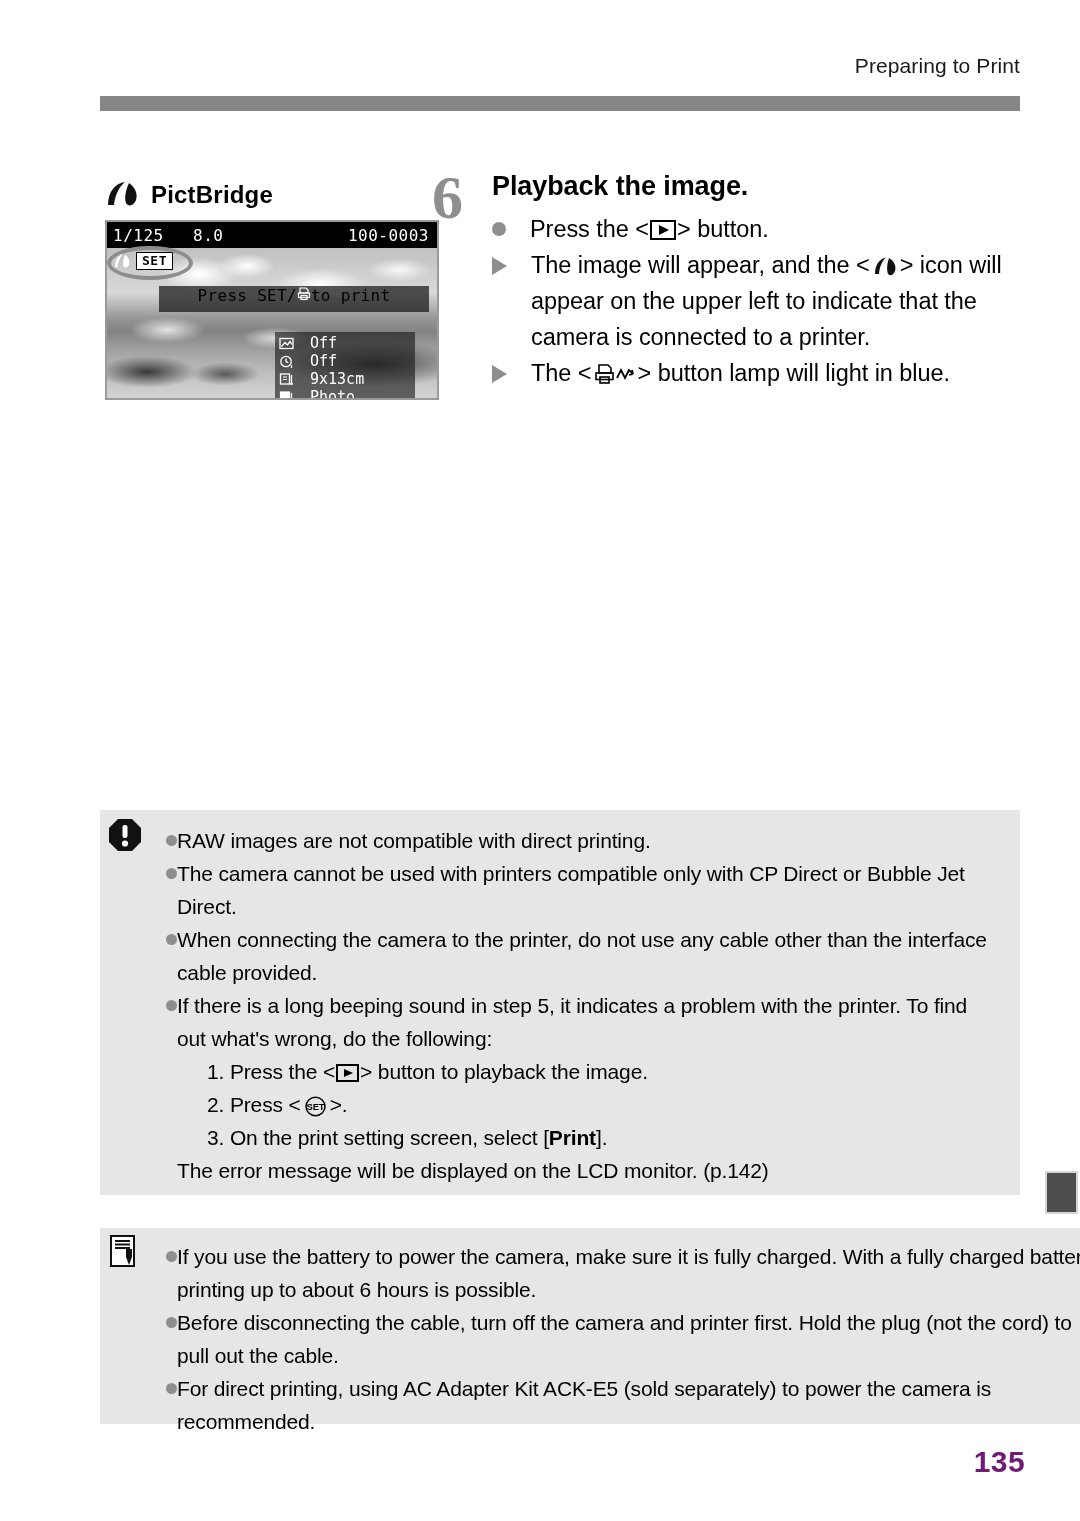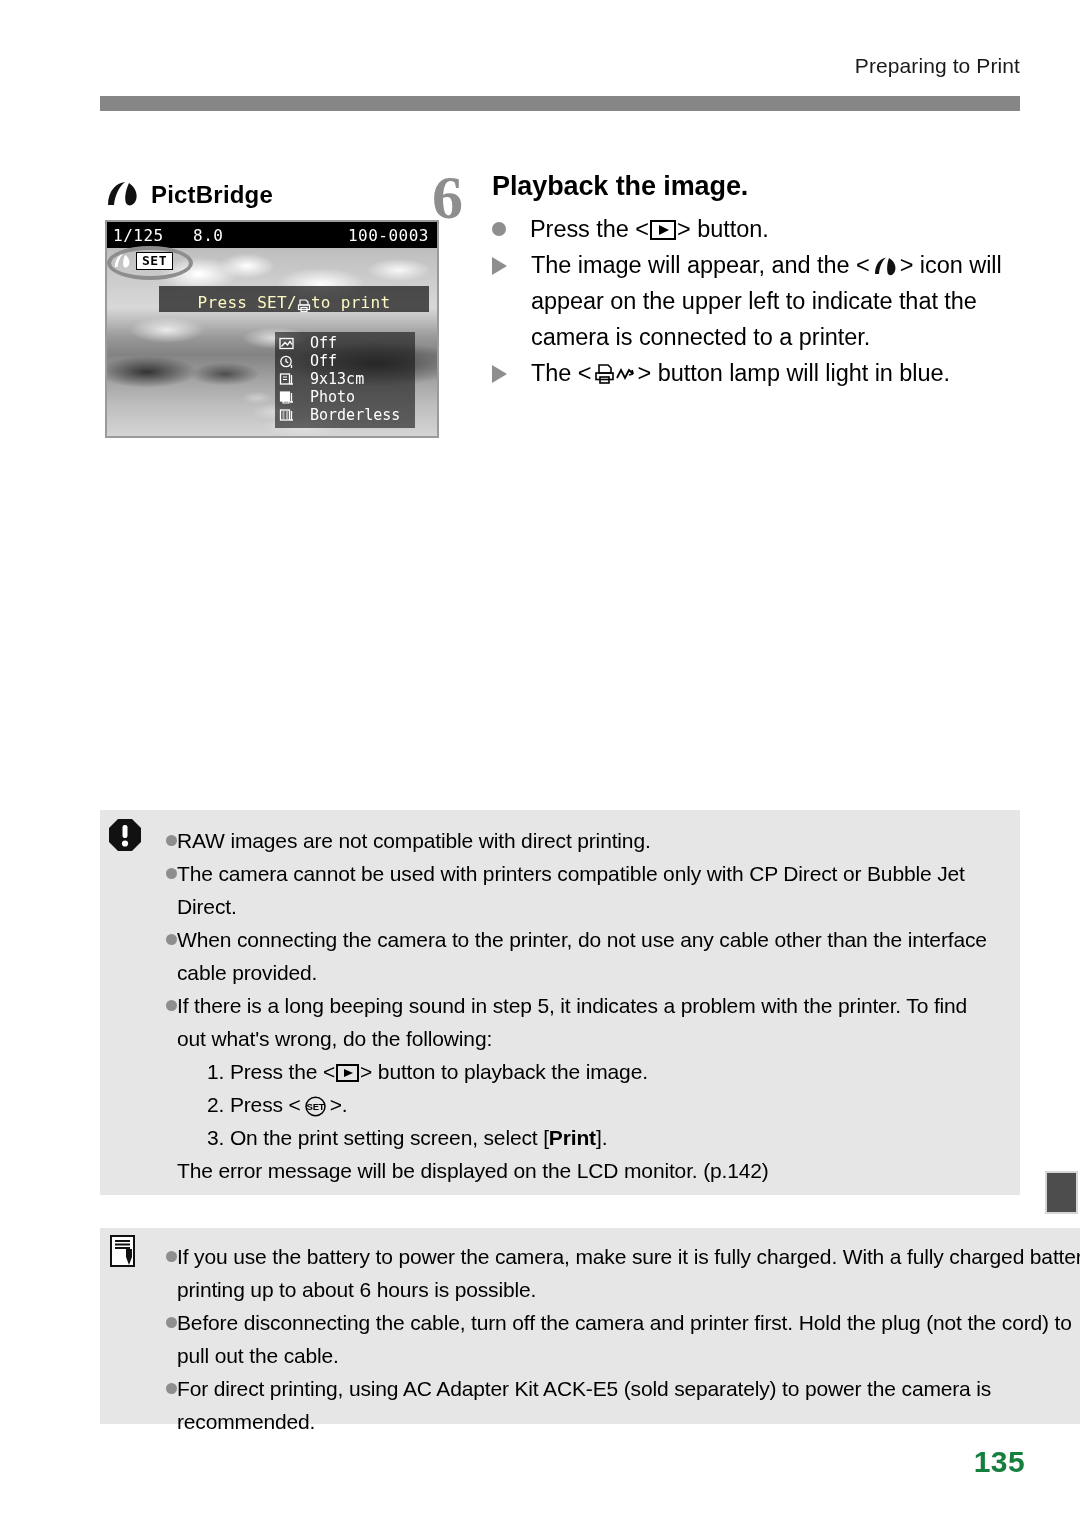--- a/index.html
+++ b/index.html
@@ -57,21 +57,21 @@
     font-size: 24px;
     font-weight: bold;
     letter-spacing: .2px;
   }
 
   
   .lcd {
     position: relative;
     margin-top: 6px;
     width: 334px;
-    height: 218px;
+    height: 180px;
     border: 2px solid #9a9a9a;
     background: #6f7f8c;
     overflow: hidden;
     font-family: "DejaVu Sans Mono", monospace;
   }
   .lcd-photo {
     position: absolute;
     inset: 0;
     background:
       
@@ -130,23 +130,23 @@
     border: 4px solid #8d8d8d;
     border-radius: 50%;
   }
 
   
   .lcd-prompt {
     position: absolute;
     left: 52px; top: 64px;
     width: 270px; height: 26px;
     background: rgba(22,22,22,.72);
-    color: #fef9c3;
+    color: #000000;
     font-size: 16px;
-    display: flex; align-items: flex-end; justify-content: center;
+    display: flex; align-items: flex-start; justify-content: center;
     gap: 0px;
     letter-spacing: .3px;
     white-space: nowrap;
   }
   .prompt-printer { width: 14px; height: 14px; display:inline-block; vertical-align:-2px; }
 
   
   .lcd-settings {
     position: absolute;
     left: 168px; top: 110px;
@@ -312,21 +312,21 @@
     width: 33px; height: 43px;
     background: #4d4d4d;
     border: 2px solid #d6d6d6;
   }
   .folio {
     position: absolute;
     right: 55px; bottom: 42px;
     font-size: 30px;
     font-weight: bold;
     letter-spacing: .4px;
-    color: #15803d;
+    color: #701a75;
     text-align: center;
   }
 </style>
 </head>
 <body>
 
 <div class="page">
 
   <div class="header-title">Preparing to Print</div>
   <div class="header-rule"></div>

